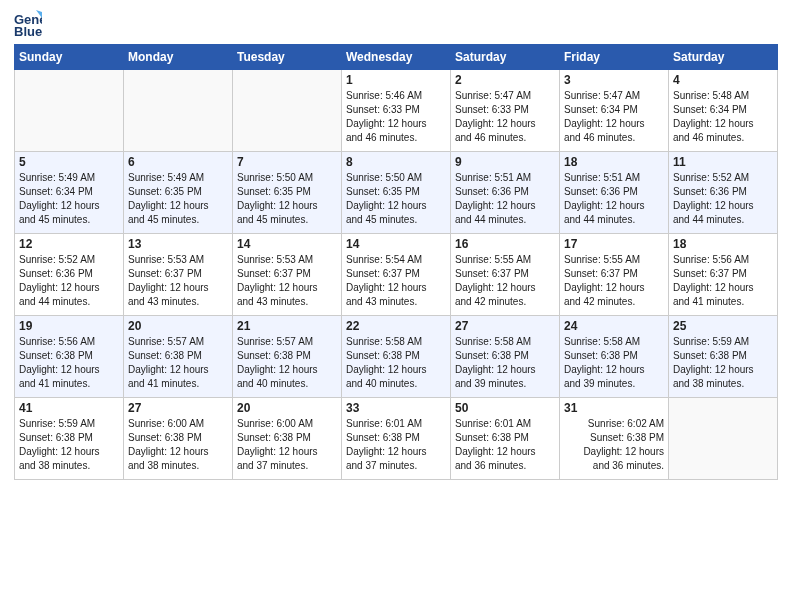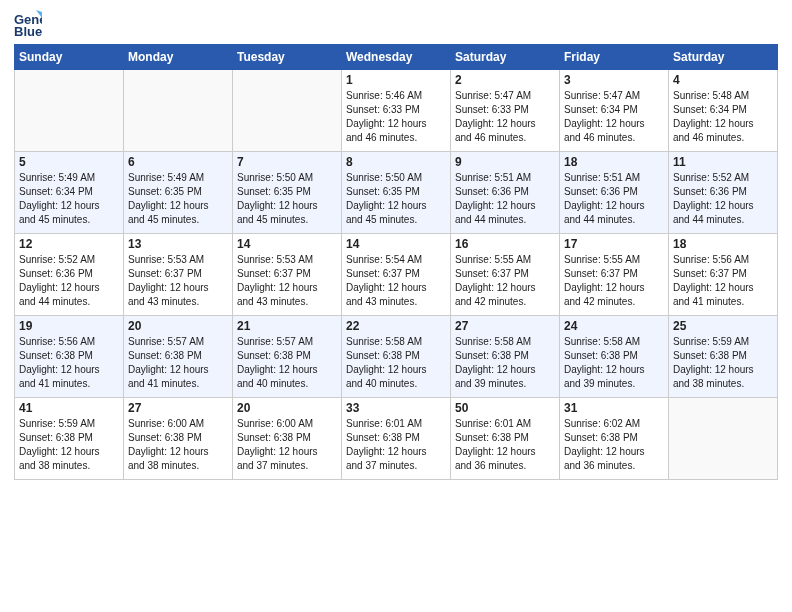--- a/index.html
+++ b/index.html
@@ -337,21 +337,21 @@
           </td>
           <td>
             <div class="day-num">50</div>
             <div class="day-info" style="white-space: pre-line;">Sunrise: 6:01 AM
 Sunset: 6:38 PM
 Daylight: 12 hours
 and 36 minutes.</div>
           </td>
           <td>
             <div class="day-num">31</div>
-            <div class="day-info" style="white-space: pre-line;">Sunrise: 6:02 AM
+            <div class="day-info" style="white-space: pre-line; text-align: right;">Sunrise: 6:02 AM
 Sunset: 6:38 PM
 Daylight: 12 hours
 and 36 minutes.</div>
           </td>
           <td class="empty"></td>
         </tr>
       </tbody>
   </table>
 </div>
 

